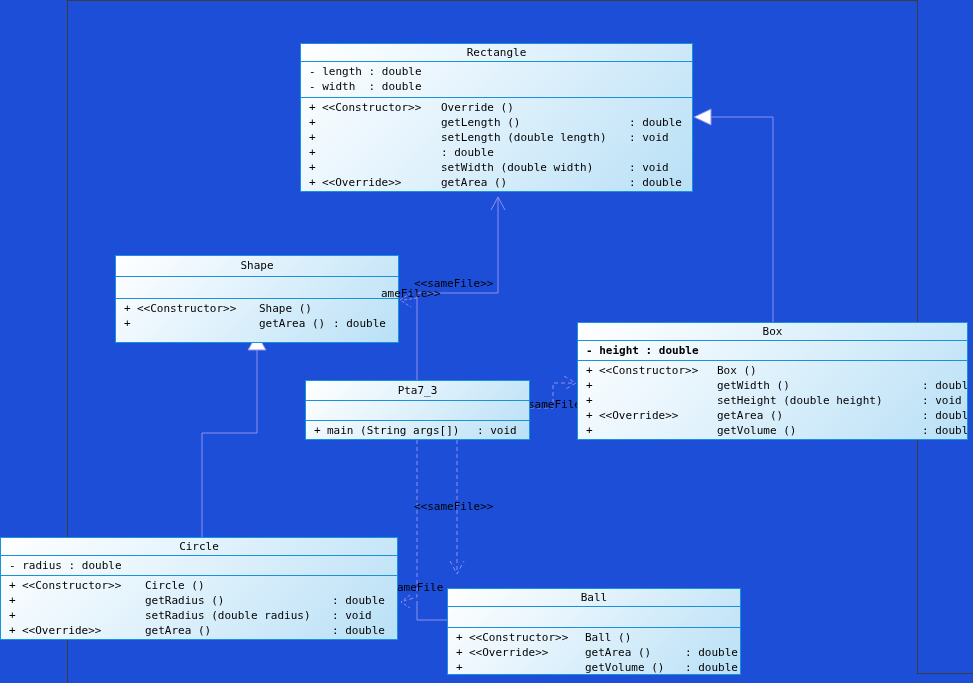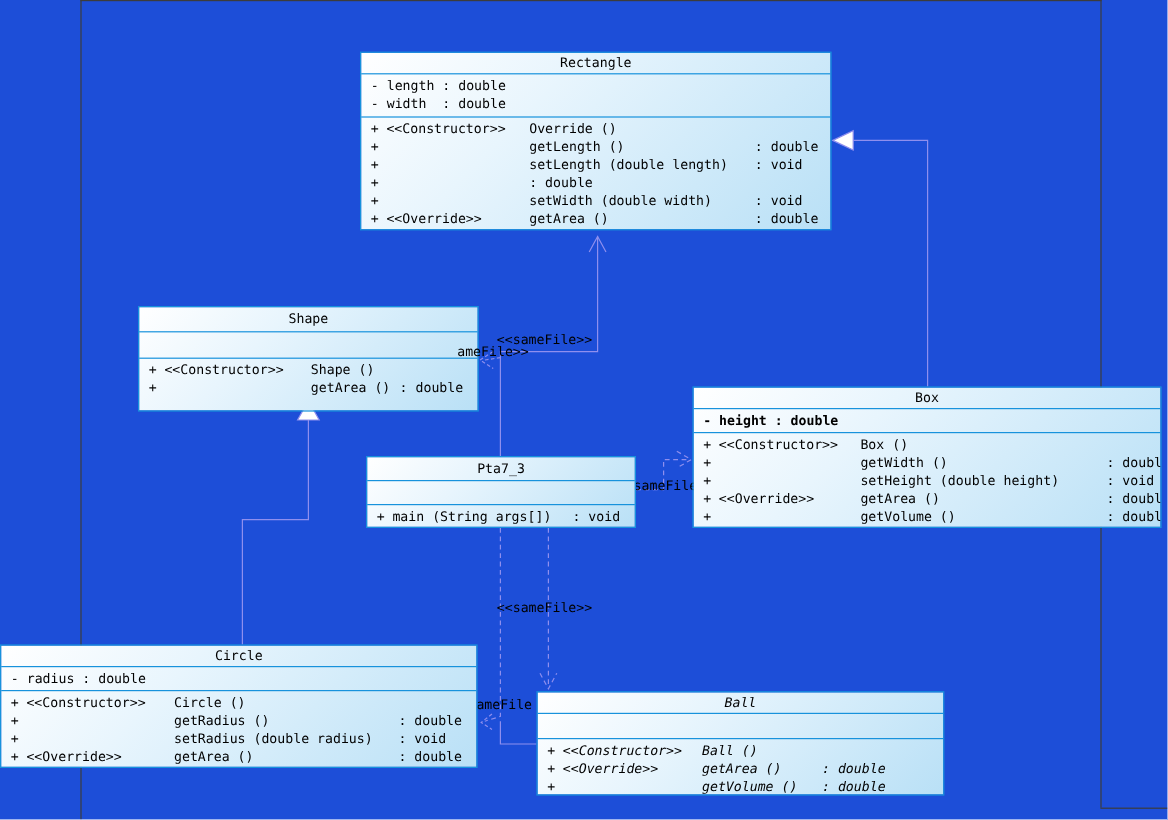--- a/index.html
+++ b/index.html
@@ -140,21 +140,21 @@
         <div class="attr-row">- radius : double</div>
       </div>
     <div class="uml-methods">
         <div class="m-row"><span>+</span><span>&lt;&lt;Constructor&gt;&gt;</span><span>Circle ()</span><span></span></div>
         <div class="m-row"><span>+</span><span></span><span>getRadius ()</span><span>: double</span></div>
         <div class="m-row"><span>+</span><span></span><span>setRadius (double radius)</span><span>: void</span></div>
         <div class="m-row"><span>+</span><span>&lt;&lt;Override&gt;&gt;</span><span>getArea ()</span><span>: double</span></div>
       </div>
   </div>
 
-  <div class="uml-box" id="box-ball" style="left:447px;top:576px;width:340px;height:87px;font-style:italic;">
+  <div class="uml-box" id="box-ball" style="left:447px;top:588px;width:294px;height:87px;">
     <div class="uml-title">Ball</div>
     <div class="uml-attrs"></div>
     <div class="uml-methods">
         <div class="m-row"><span>+</span><span>&lt;&lt;Constructor&gt;&gt;</span><span>Ball ()</span><span></span></div>
         <div class="m-row"><span>+</span><span>&lt;&lt;Override&gt;&gt;</span><span>getArea ()</span><span>: double</span></div>
         <div class="m-row"><span>+</span><span></span><span>getVolume ()</span><span>: double</span></div>
       </div>
   </div>
 
   <div class="flabel z-top" style="left:414px;top:277px;">&lt;&lt;sameFile&gt;&gt;</div>

